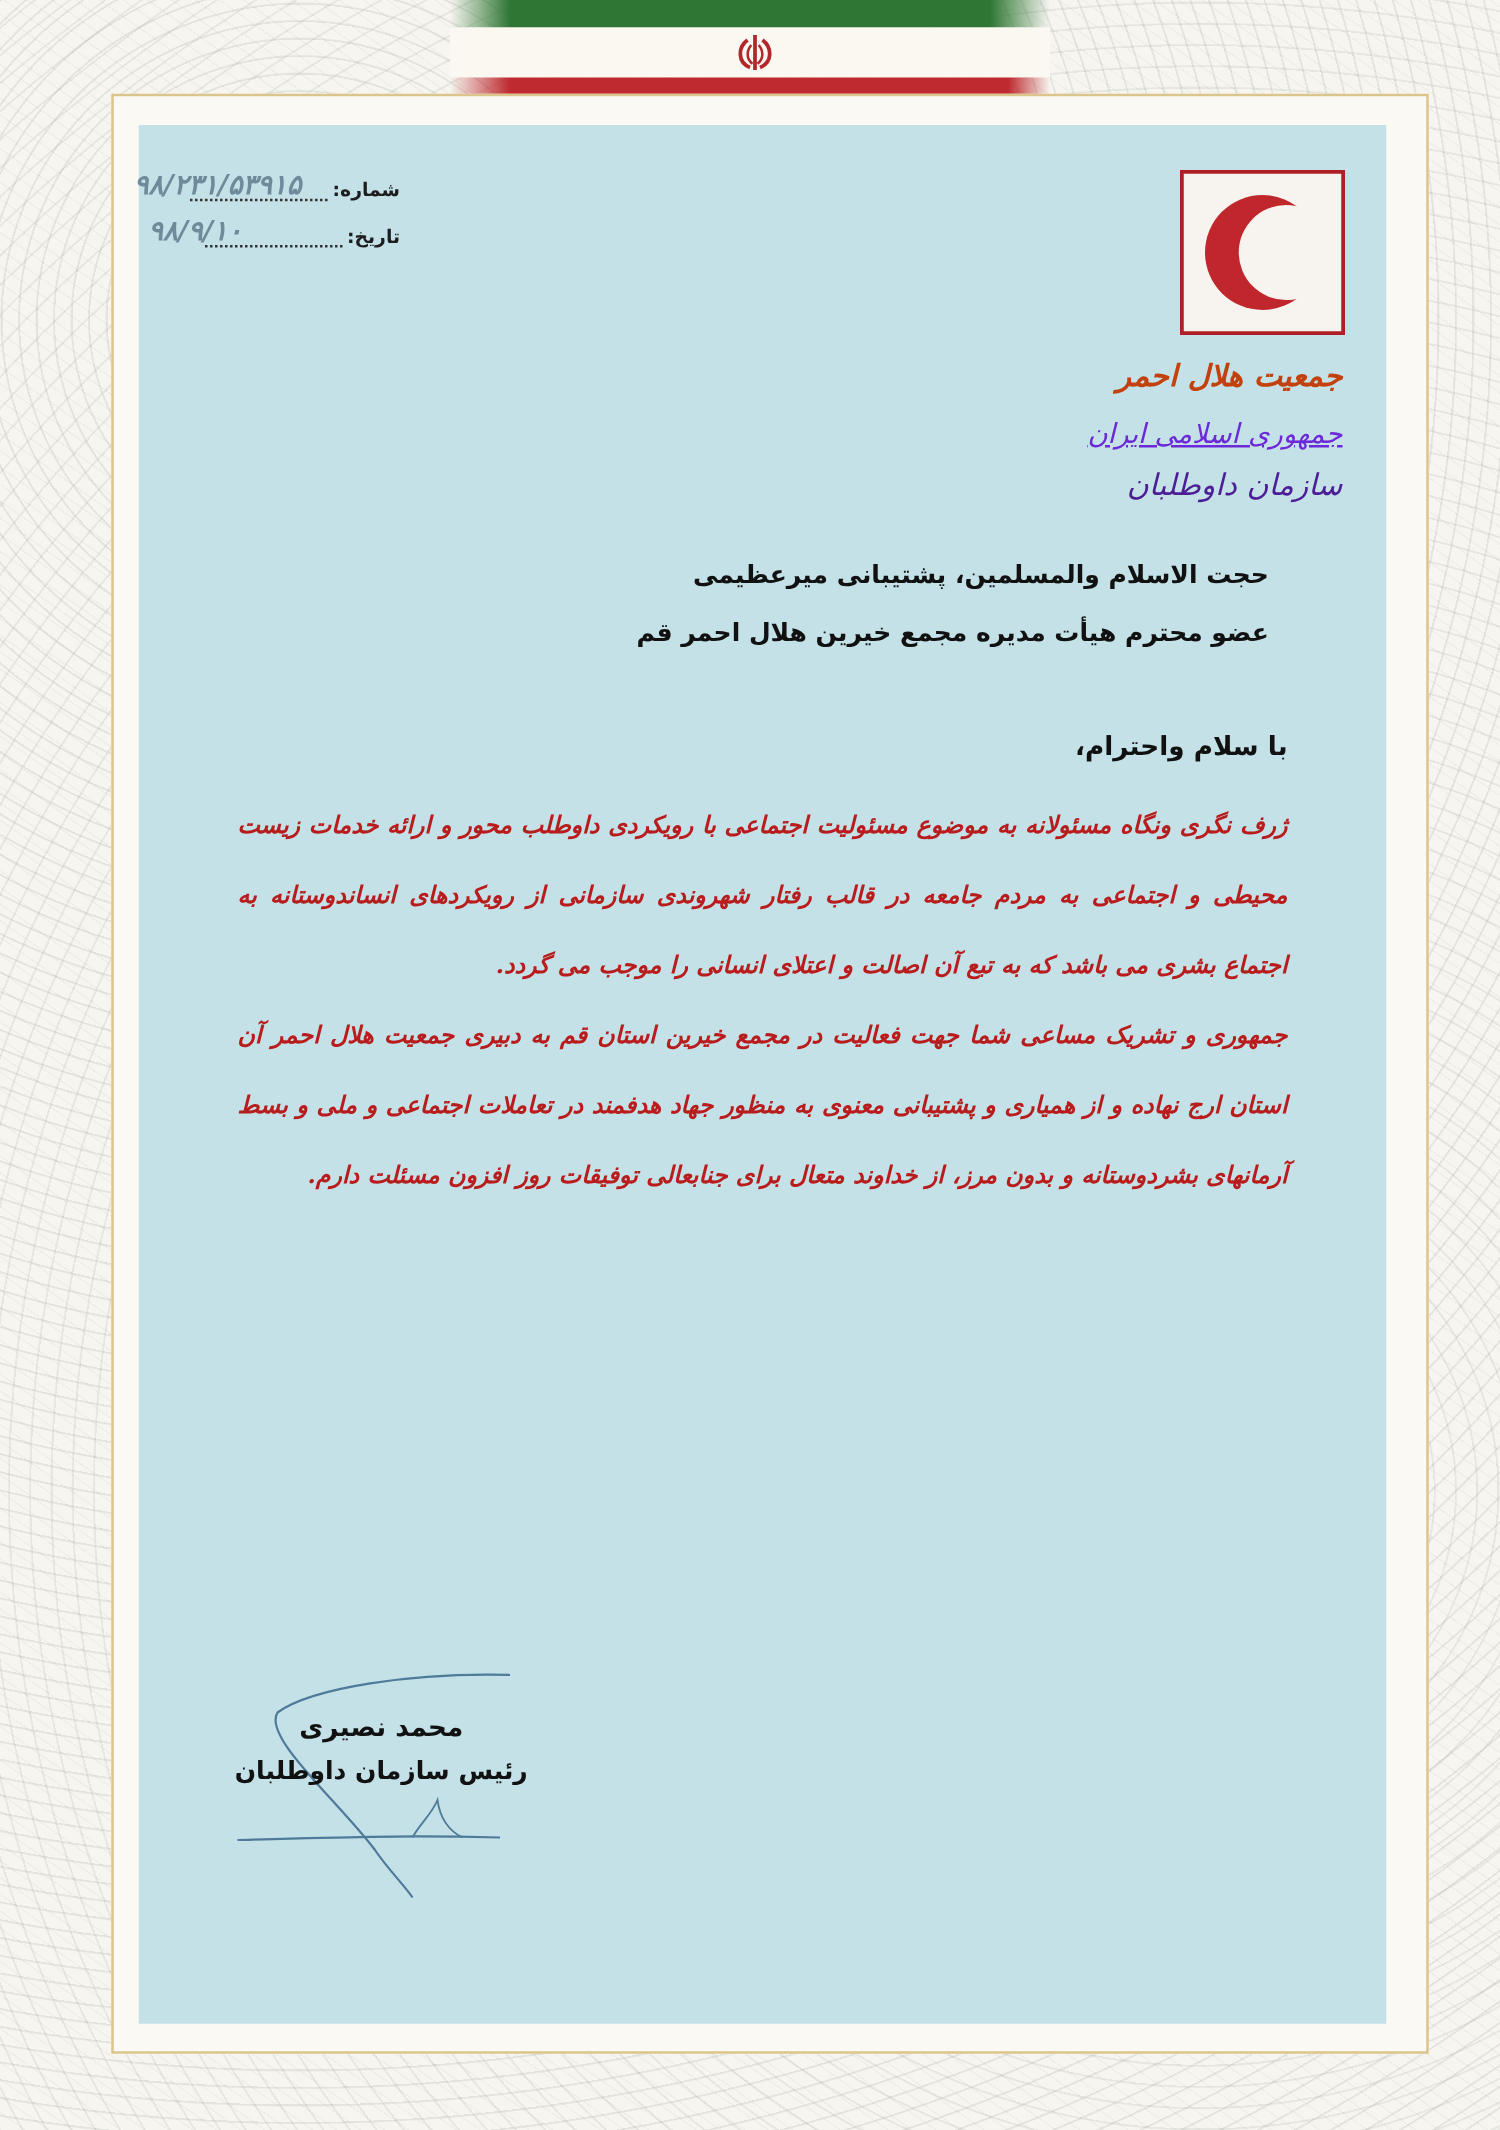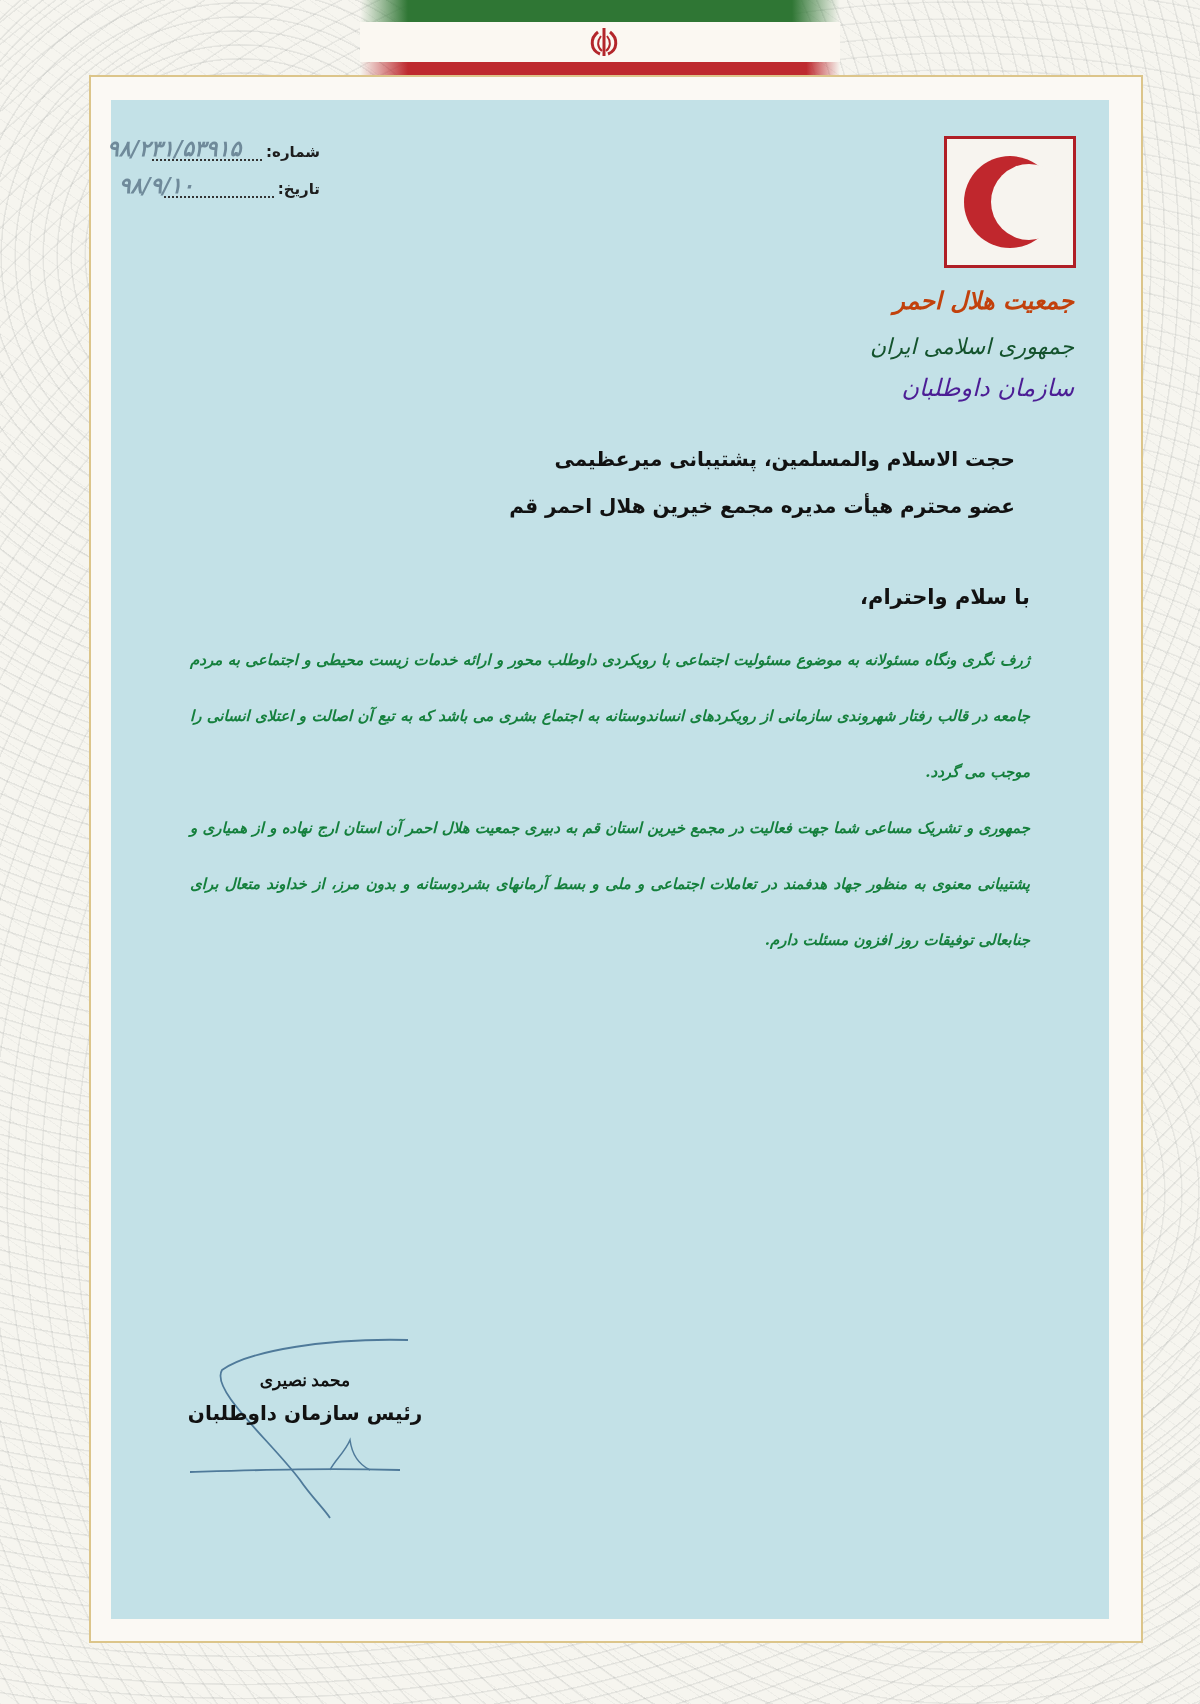--- a/index.html
+++ b/index.html
@@ -30,44 +30,44 @@
       position: absolute; left: 111px; top: 100px; width: 998px; height: 1519px;
       background: #c3e1e7;
     }
 
     .logo-box {
       position: absolute; left: 944px; top: 136px; width: 132px; height: 132px;
       border: 3px solid #b01e26; background: #f7f4ef; box-sizing: border-box;
     }
     .org-line { position: absolute; right: 126px; font-family: "DejaVu Serif", serif; font-style: italic; direction: rtl; white-space: nowrap; }
     .org-name { top: 286px; font-size: 24px; color: #c2410c; font-weight: bold; }
-    .org-country { top: 334px; font-size: 22px; color: #14532d; }
+    .org-country { top: 334px; font-size: 22px; color: #6d28d9; text-decoration: underline; }
     .org-dept { top: 374px; font-size: 24px; color: #4c1d95; }
 
     .meta-row { position: absolute; right: 880px; direction: rtl; white-space: nowrap; font-size: 15px; font-weight: bold; color: #1d1d1d; }
     .meta-row .label { margin-left: 4px; }
     .meta-row .dots { display: inline-block; width: 110px; border-bottom: 2px dotted #333; vertical-align: bottom; }
     .meta-row .handwritten { position: absolute; left: -45px; top: -8px; font-family: "DejaVu Serif", serif; font-style: italic; color: #6f8a9a; font-size: 22px; direction: ltr; }
     .meta-number { top: 143px; }
     .meta-date { top: 180px; }
 
     .addressee { position: absolute; right: 185px; direction: rtl; white-space: nowrap; font-weight: bold; color: #111; font-size: 20px; }
     .addr1 { top: 447px; }
     .addr2 { top: 494px; }
 
     .salutation { position: absolute; right: 170px; top: 585px; direction: rtl; font-weight: bold; font-size: 21px; color: #111; }
 
     .body-text {
       position: absolute; right: 170px; top: 632px; width: 840px; direction: rtl; text-align: justify;
-      font-family: "DejaVu Serif", serif; font-style: italic; font-weight: bold; font-size: 15px; line-height: 56px; color: #15803d;
+      font-family: "DejaVu Serif", serif; font-style: italic; font-weight: bold; font-size: 19px; line-height: 56px; color: #b91c1c;
     }
     .body-text p { margin: 0; }
 
     .signature { position: absolute; left: 180px; top: 1370px; width: 250px; text-align: center; direction: rtl; font-weight: bold; color: #111; }
-    .sig-name { font-size: 17px; margin-bottom: 10px; font-family: Liberation Serif, serif; }
+    .sig-name { font-size: 21px; margin-bottom: 10px; }
     .sig-title { font-size: 20px; }
     .sig-scribble { position: absolute; left: 180px; top: 1320px; width: 260px; height: 200px; }
   </style>
 </head>
 <body>
 
 <div class="ornament"></div>
 
 <div class="flag flag-green"></div>
 <div class="flag flag-white"></div>

